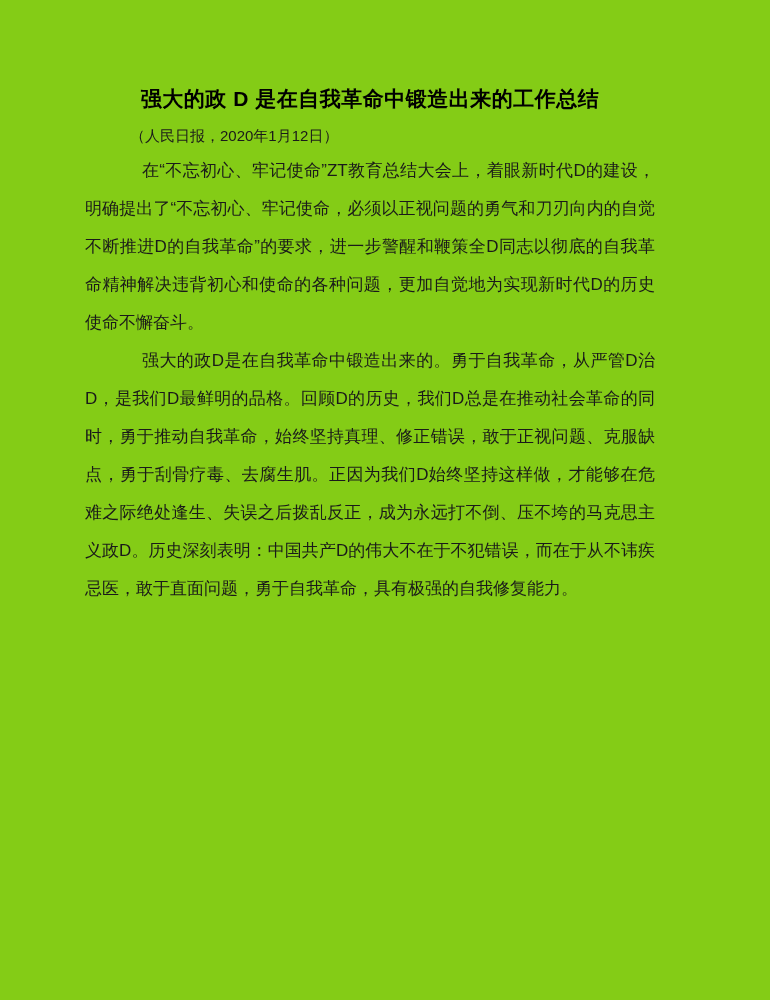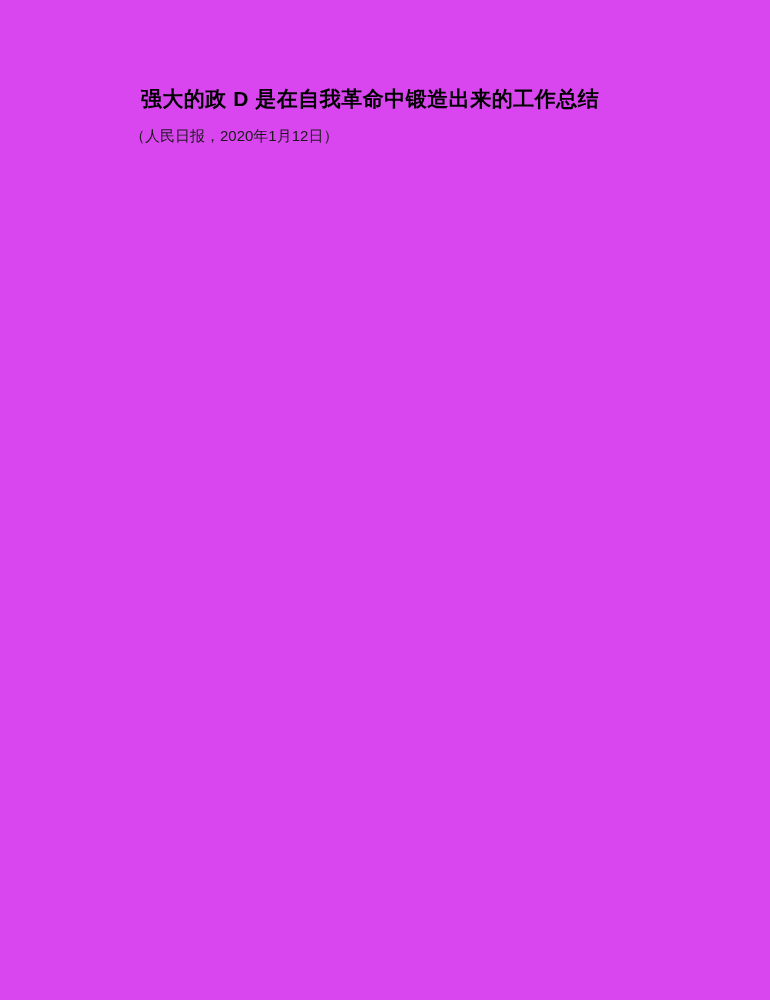--- a/index.html
+++ b/index.html
@@ -4,21 +4,21 @@
   <style>
     html, body {
       margin: 0;
       padding: 0;
       background: #ffffff;
     }
     .page {
       position: relative;
       width: 770px;
       height: 1000px;
-      background: #d946ef;
+      background: #84cc16;
       overflow: hidden;
       font-family: "Liberation Sans", "DejaVu Sans", sans-serif;
       color: #1a1a1a;
     }
     .doc {
       position: absolute;
       left: 85px;
       top: 84px;
       width: 570px;
     }
@@ -50,15 +50,17 @@
     }
   </style>
 </head>
 <body>
 
 <div class="page">
   <div class="doc">
     <h1 class="doc-title">强大的政 D 是在自我革命中锻造出来的工作总结</h1>
     <p class="doc-source">（人民日报，2020年1月12日）</p>
     <div class="doc-body">
+      <p>在“不忘初心、牢记使命”ZT教育总结大会上，着眼新时代D的建设，明确提出了“不忘初心、牢记使命，必须以正视问题的勇气和刀刃向内的自觉不断推进D的自我革命”的要求，进一步警醒和鞭策全D同志以彻底的自我革命精神解决违背初心和使命的各种问题，更加自觉地为实现新时代D的历史使命不懈奋斗。</p>
+      <p>强大的政D是在自我革命中锻造出来的。勇于自我革命，从严管D治D，是我们D最鲜明的品格。回顾D的历史，我们D总是在推动社会革命的同时，勇于推动自我革命，始终坚持真理、修正错误，敢于正视问题、克服缺点，勇于刮骨疗毒、去腐生肌。正因为我们D始终坚持这样做，才能够在危难之际绝处逢生、失误之后拨乱反正，成为永远打不倒、压不垮的马克思主义政D。历史深刻表明：中国共产D的伟大不在于不犯错误，而在于从不讳疾忌医，敢于直面问题，勇于自我革命，具有极强的自我修复能力。</p>
     </div>
   </div>
 </div>
 
 </body></html>

